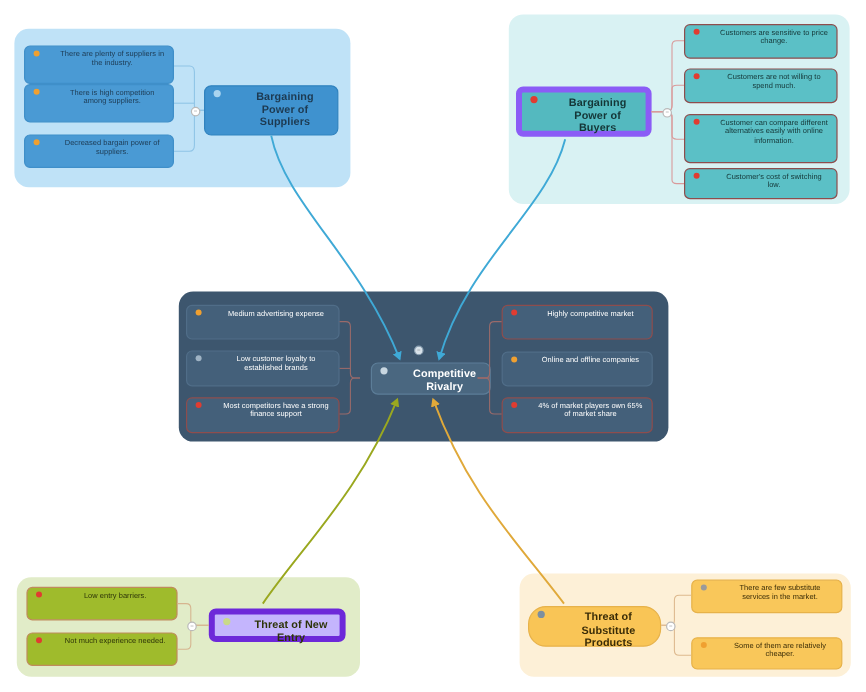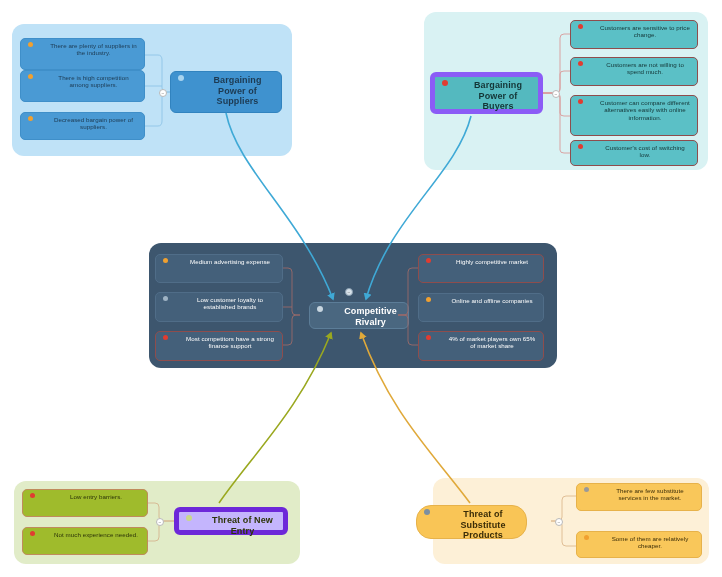--- a/index.html
+++ b/index.html
@@ -307,21 +307,21 @@
     <span class="label">Not much experience needed.</span>
   </div>
   <div class="node main ent" style="left:174px; top:507px; width:114px; height:28px;">
     <span class="bullet"></span>
     <span class="label">Threat of New Entry</span>
   </div>
   <div class="toggle" style="left:156px; top:518px;">
     <span>−</span>
   </div>
 
-  <div class="node main sub" style="left:416px; top:505px; width:111px; height:34px;border-radius:15px;">
+  <div class="node main sub" style="left:440px; top:505px; width:111px; height:34px;border-radius:15px;">
     <span class="bullet"></span>
     <span class="label">Threat of Substitute Products</span>
   </div>
   <div class="toggle" style="left:555px; top:518px;">
     <span>−</span>
   </div>
   <div class="node sub greyb" style="left:576px; top:483px; width:126px; height:28px;">
     <span class="bullet"></span>
     <span class="label">There are few substitute services in the market.</span>
   </div>

